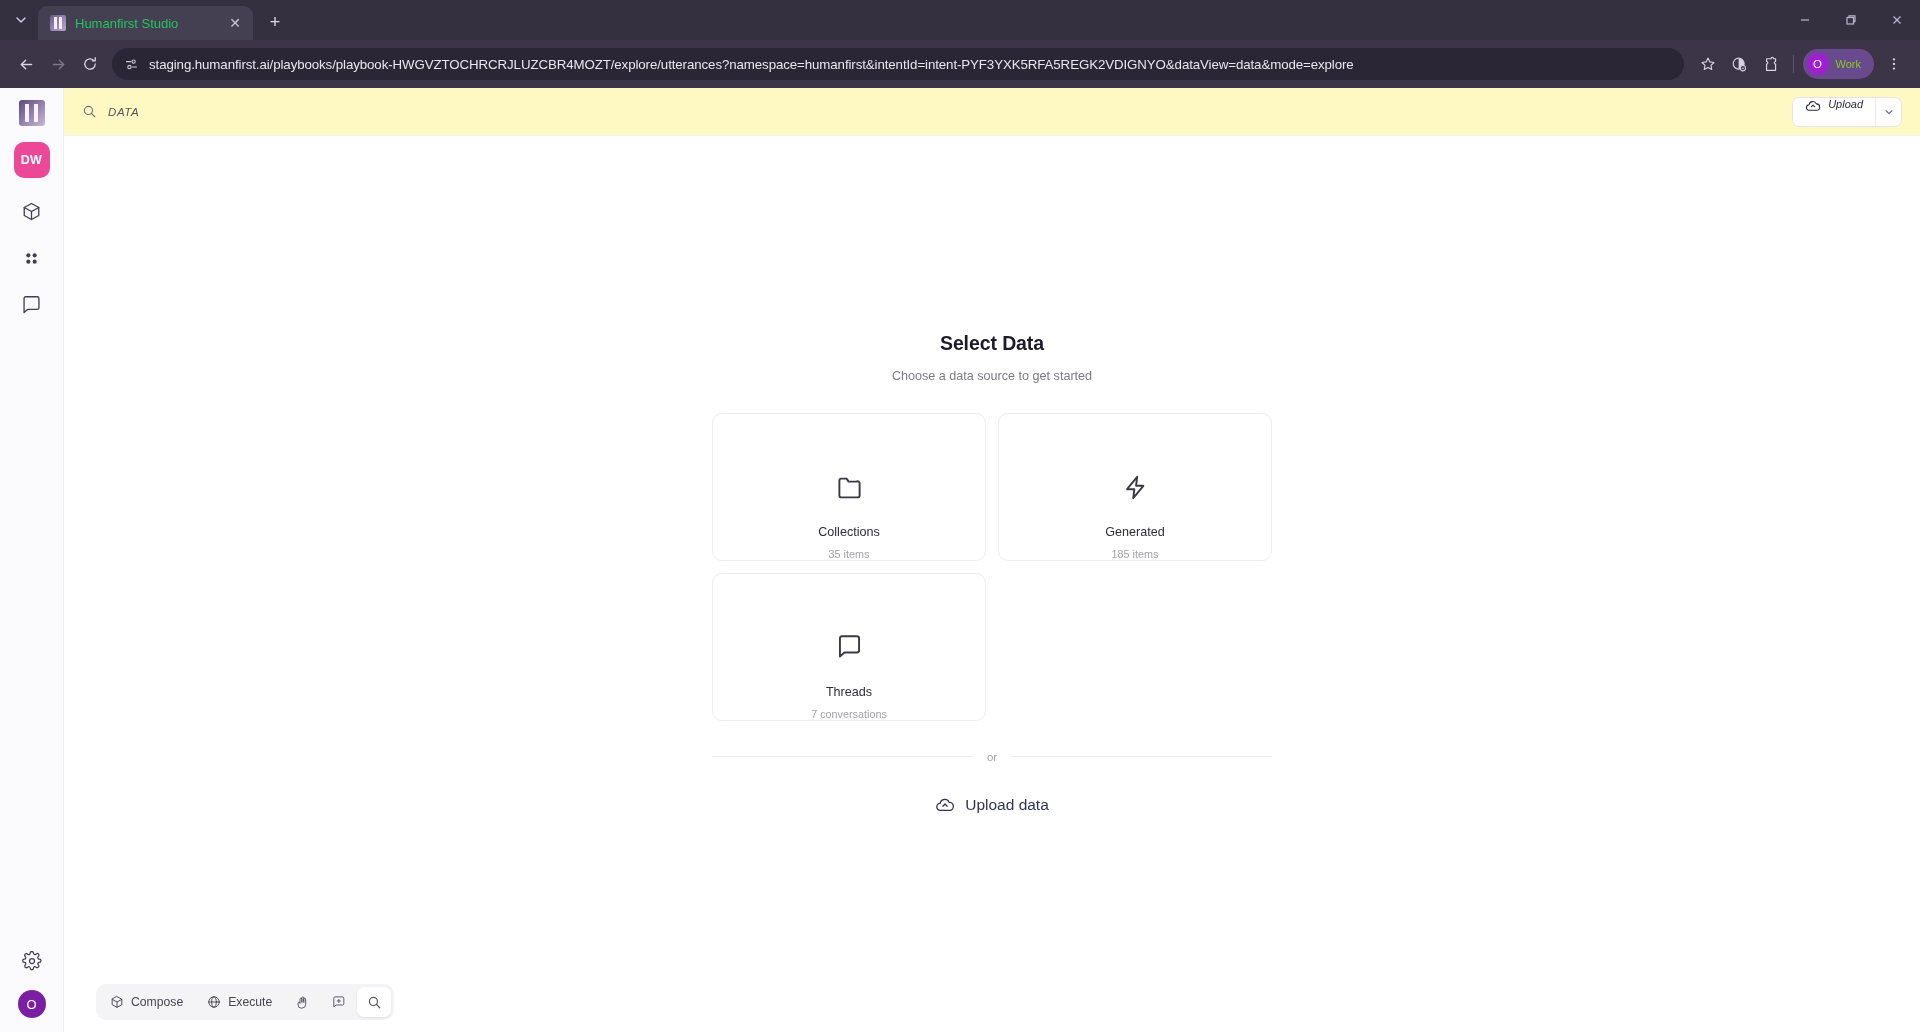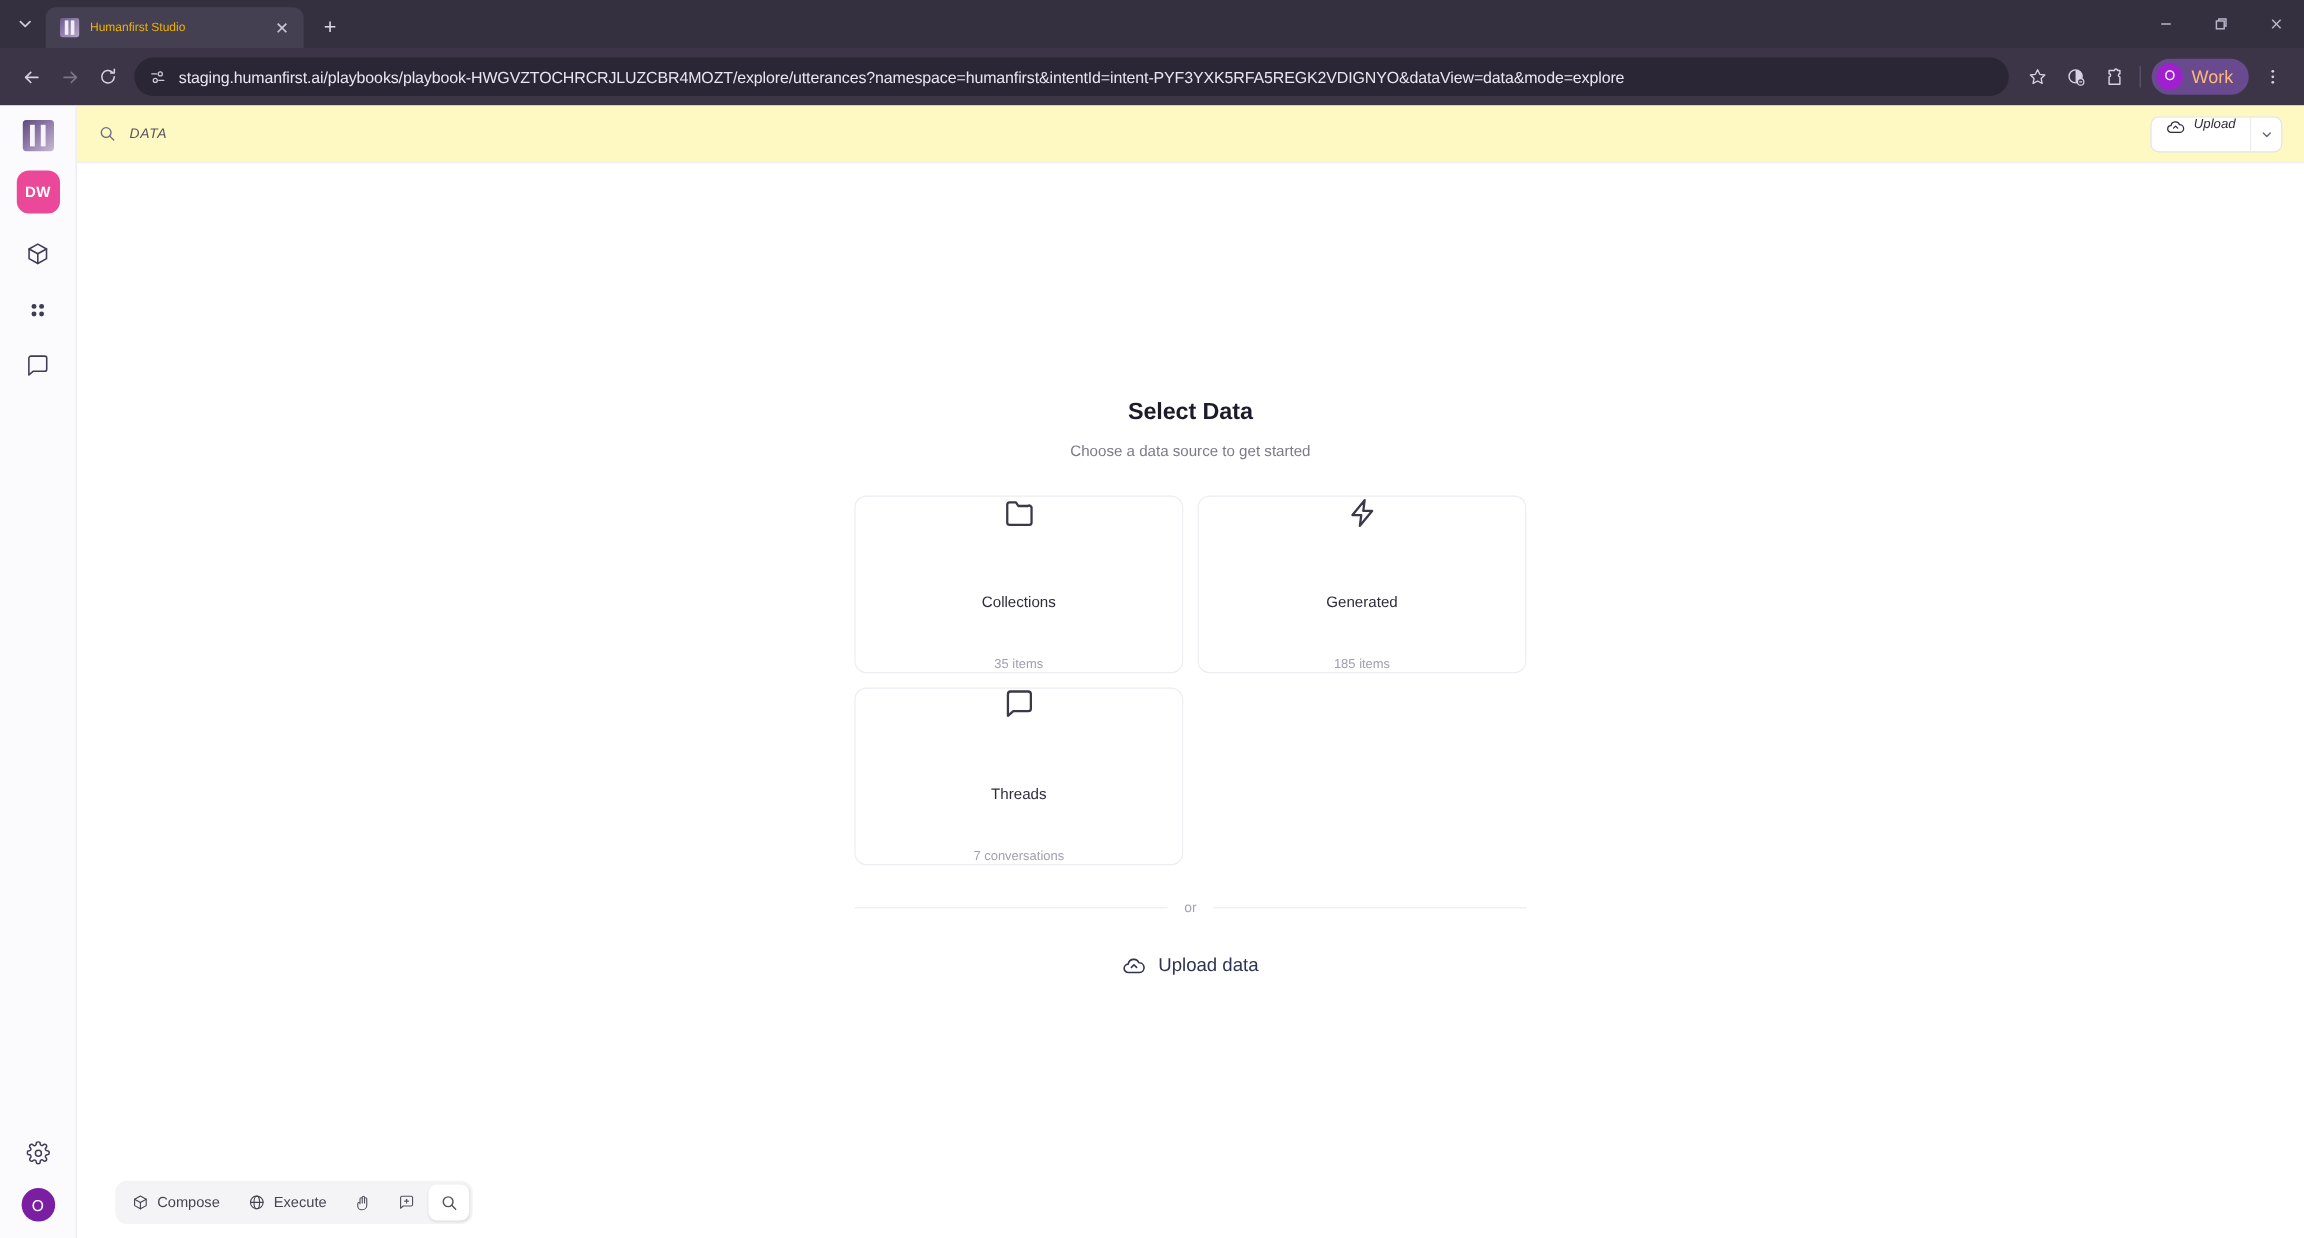--- a/index.html
+++ b/index.html
@@ -51,21 +51,21 @@
     content: "";
     position: absolute; left: 4px; top: 2px;
     width: 3px; height: 12px; background: #f2eef7;
   }
   .tab-favicon::after {
     content: "";
     position: absolute; left: 9px; top: 2px;
     width: 3px; height: 12px; background: #f2eef7;
   }
   .tab-title {
-    color: #eab308; font-size: 10px;
+    color: #22c55e; font-size: 13px;
     white-space: nowrap; overflow: hidden; text-overflow: ellipsis;
     flex: 1;
   }
   .tab-close {
     width: 20px; height: 20px; flex: 0 0 20px;
     display: flex; align-items: center; justify-content: center;
     color: #cdc6d8; font-size: 14px; border-radius: 50%;
   }
   .newtab {
     width: 28px; height: 28px; margin: 0 0 4px 8px;
@@ -125,21 +125,21 @@
     gap: 7px;
     padding: 0 13px 0 4px;
     margin: 0 4px;
   }
   .profile-avatar {
     width: 22px; height: 22px; border-radius: 50%;
     background: #a020d0;
     color: #fff; font-size: 11.5px;
     display: flex; align-items: center; justify-content: center;
   }
-  .profile-name { color: #fdba74; font-size: 15px; }
+  .profile-name { color: #84cc16; font-size: 11px; }
   .toolbar-sep { width: 1px; height: 18px; background: #5e5670; margin: 0 5px; }
 
   
   .app { flex: 1; display: flex; background: #ffffff; min-height: 0; }
 
   .sidebar {
     width: 64px; flex: 0 0 64px;
     background: #fbfbfd;
     border-right: 1px solid #ececf1;
     display: flex; flex-direction: column;
@@ -250,21 +250,21 @@
     gap: 12px;
   }
   .card {
     height: 148px;
     border: 1px solid #ededf2;
     border-radius: 10px;
     background: #fff;
     display: flex;
     flex-direction: column;
     align-items: center;
-    justify-content: space-between;
+    justify-content: flex-end;
     gap: 0;
   }
   .card-icon { color: #3b3947; margin-bottom: 24px; display: flex; }
   .card-title { font-size: 12.6px; color: #2e2c3a; margin-bottom: 9px; }
   .card-sub { font-size: 10.8px; color: #a1a0ad; }
 
   .or-row {
     display: flex; align-items: center;
     gap: 14px;
     margin-top: 30px;

